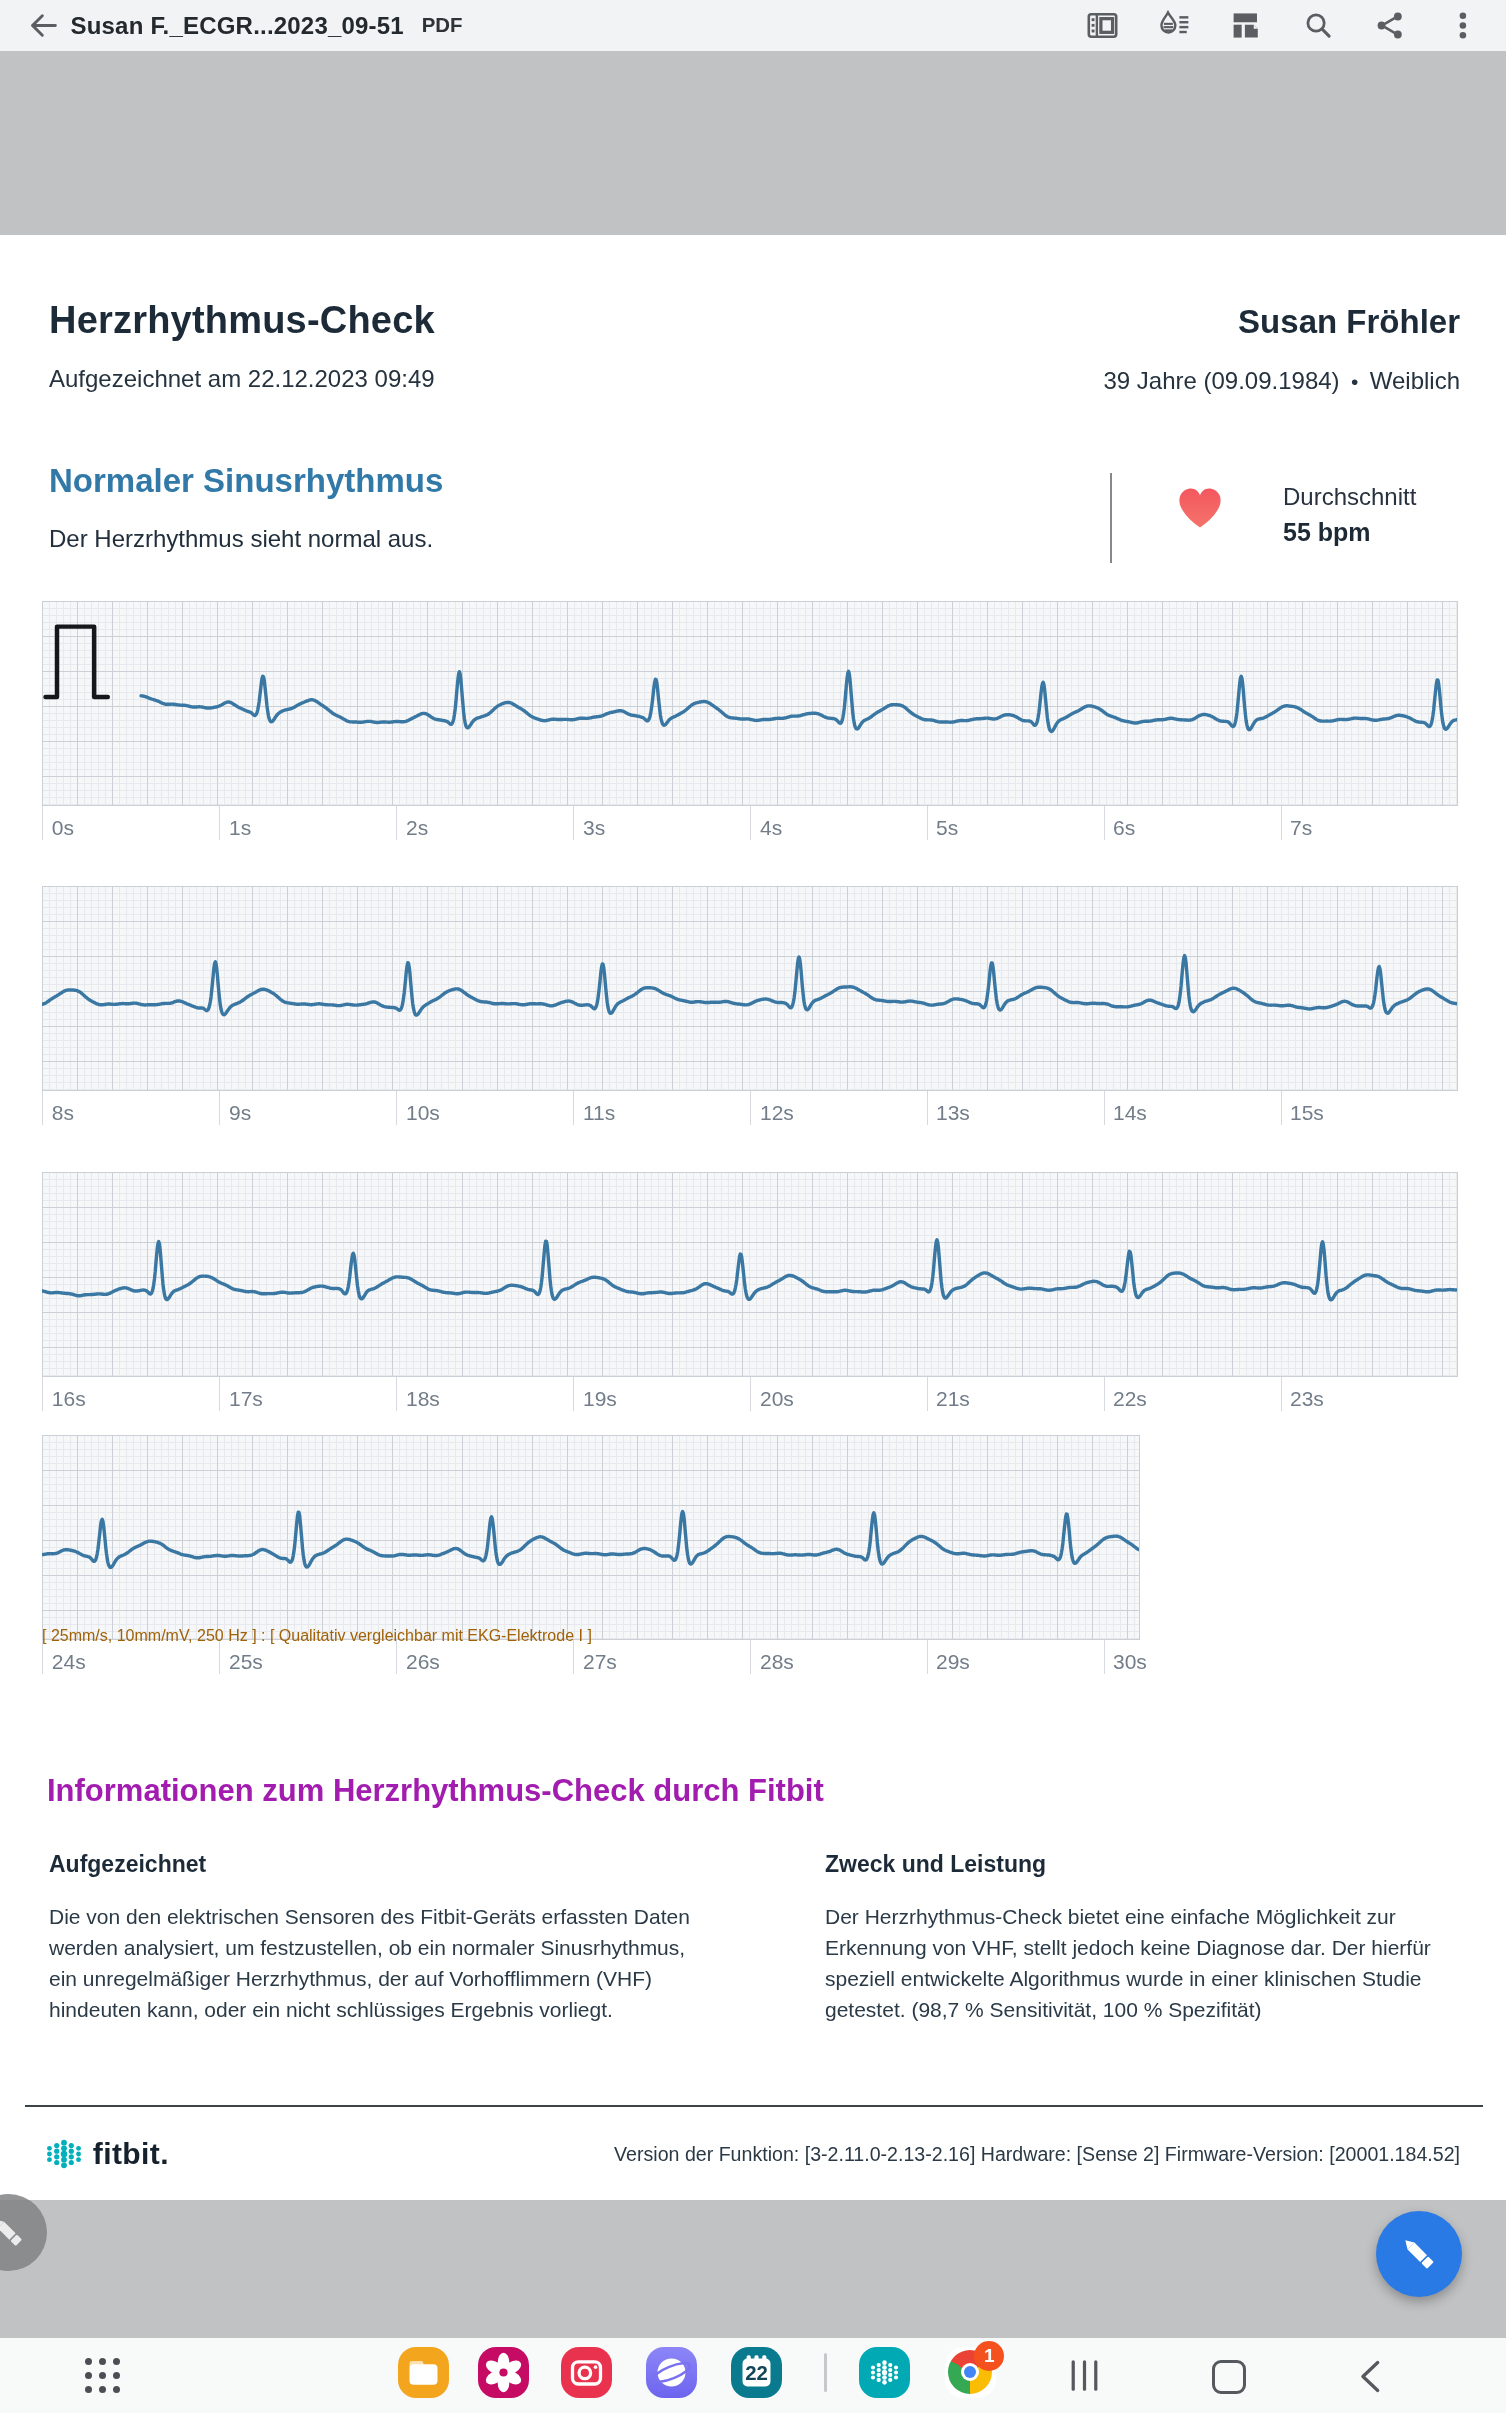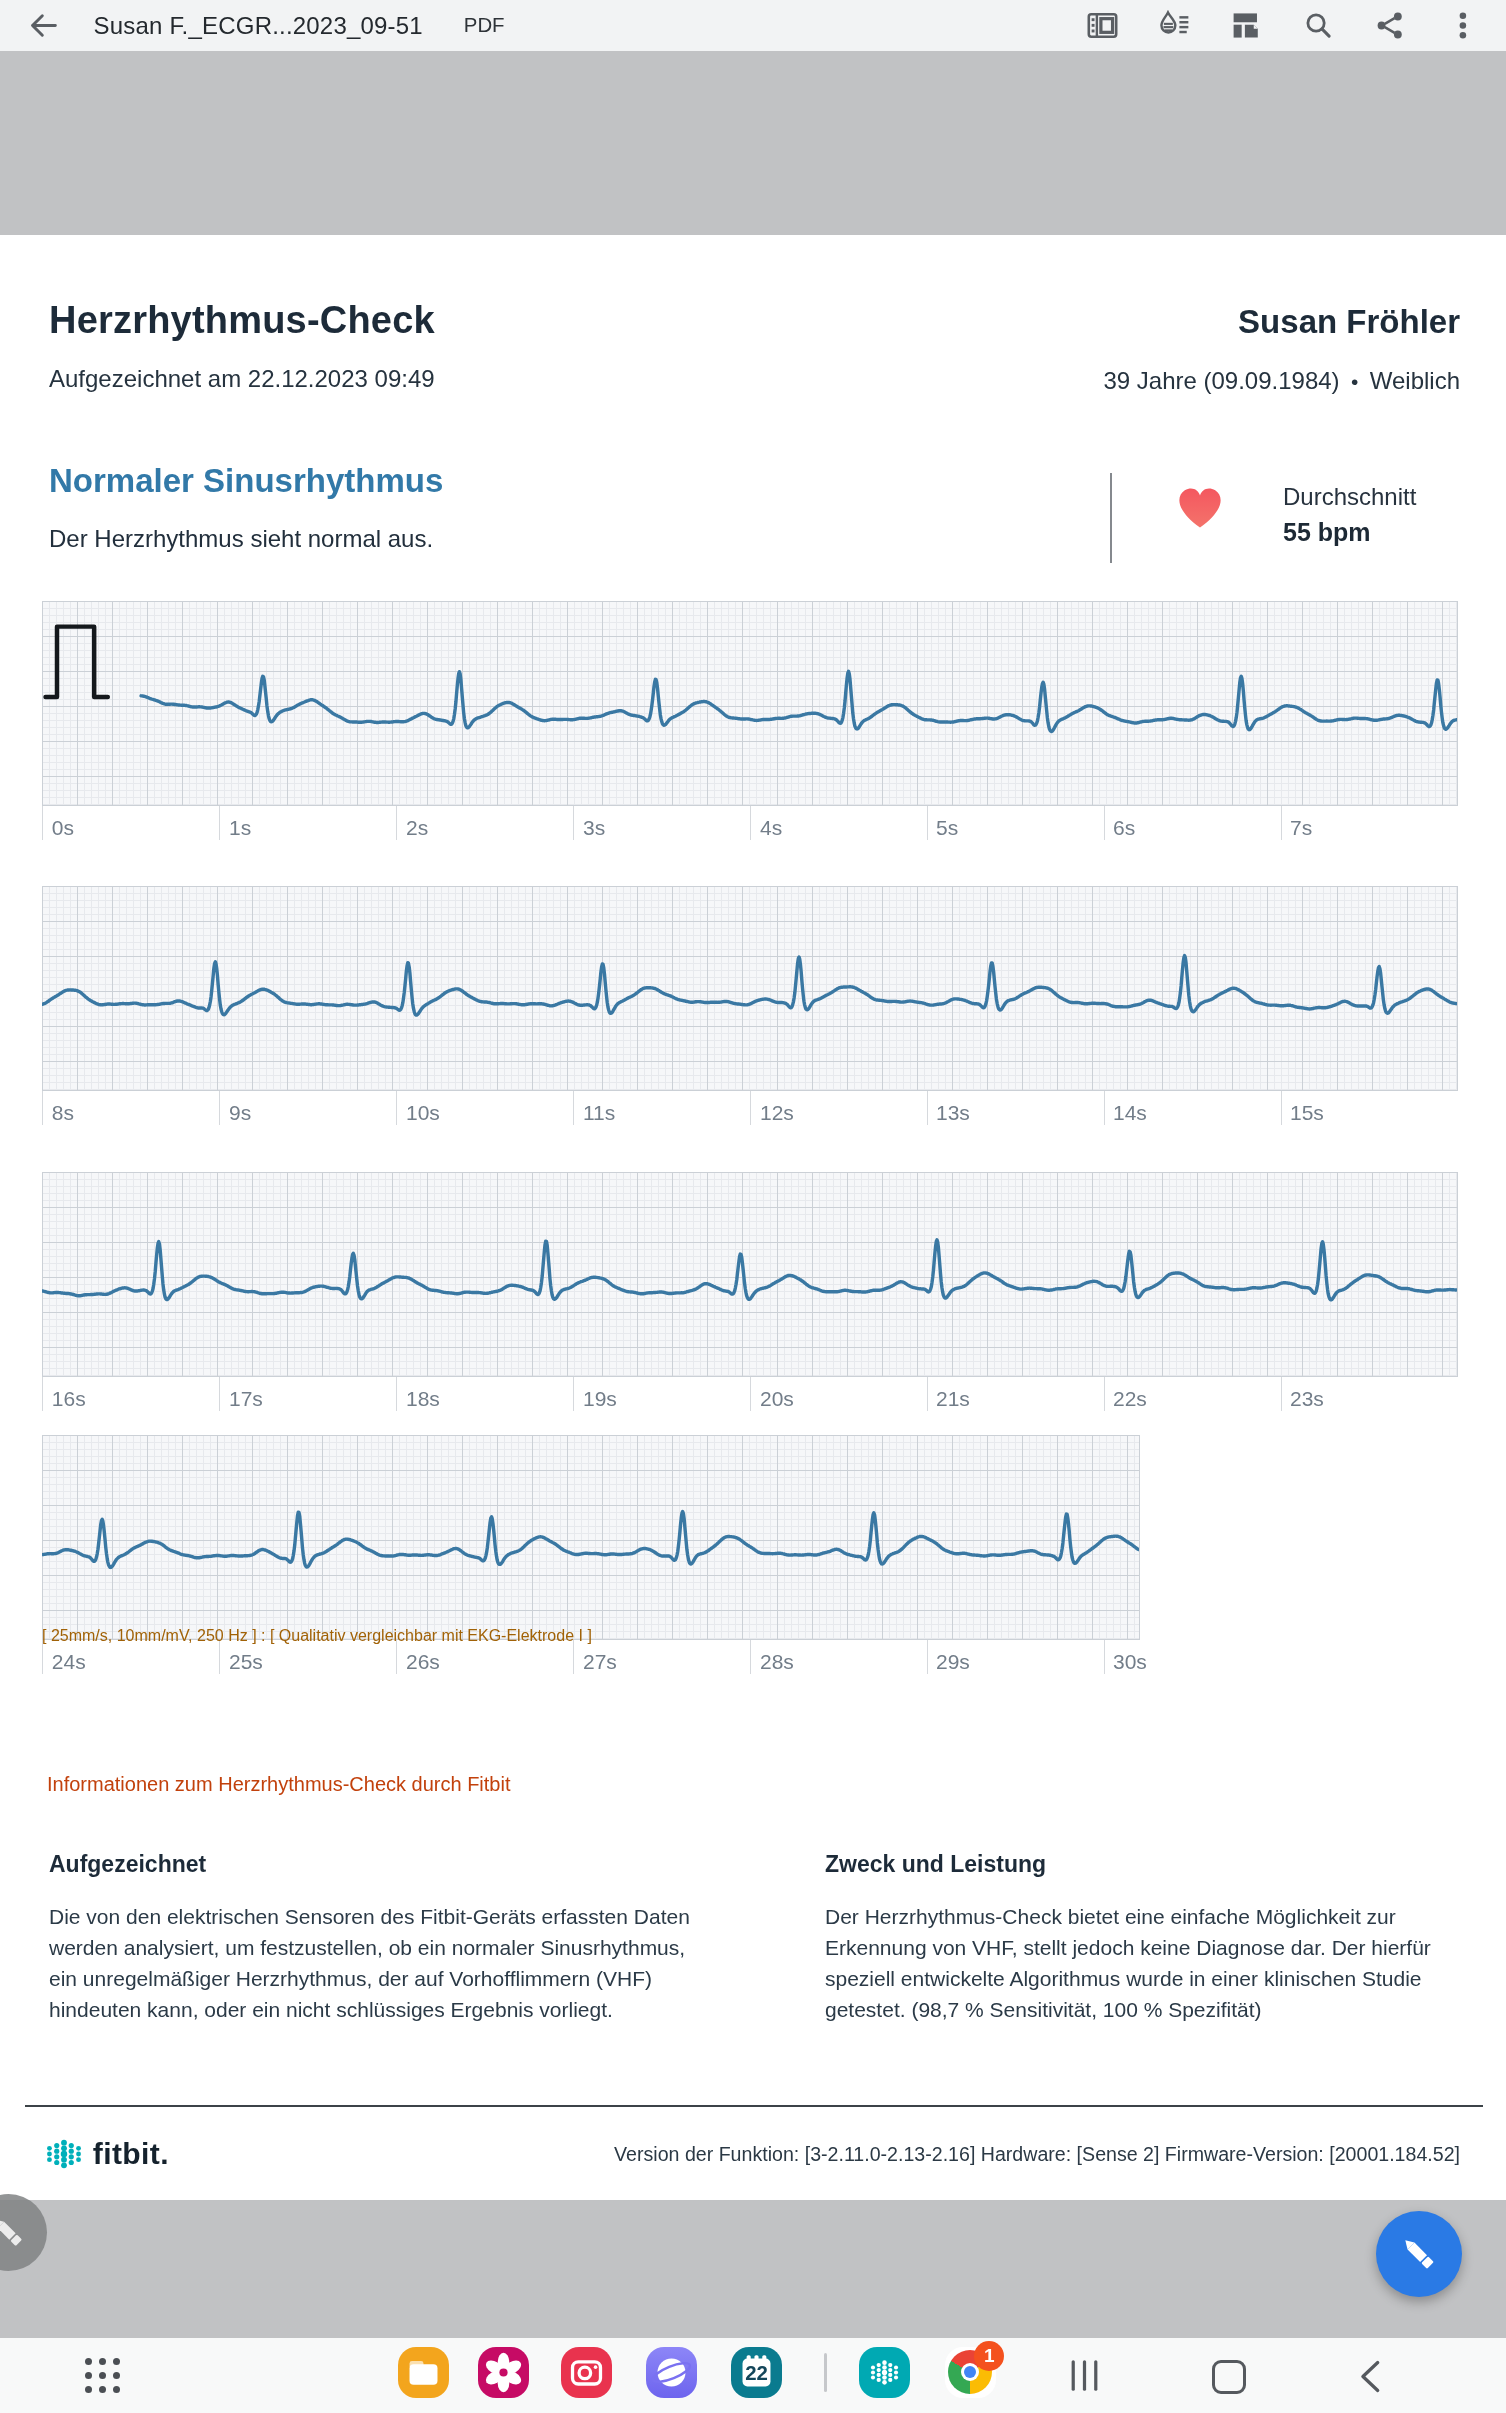--- a/index.html
+++ b/index.html
@@ -1,20 +1,20 @@
 <!DOCTYPE html>
 <html style="font-size:13px"><head>
 <meta charset="utf-8">
 <style>
   html,body{margin:0;padding:0;background:#c1c2c4;font-family:"Liberation Sans",sans-serif;}
   #screen{position:relative;width:1507px;height:2413px;overflow:hidden;background:#c1c2c4;}
 
   
   .appbar{position:absolute;top:0;left:0;width:1507px;height:51px;background:#f2f3f4;display:flex;align-items:center;}
-  .appbar .left{display:flex;align-items:center;gap:36px;padding-left:24.5px;flex:1;min-width:0;}
+  .appbar .left{display:flex;align-items:center;gap:13px;padding-left:24.5px;flex:1;min-width:0;font-weight:bold;}
   .appbar .title{font-size:24px;color:#24292e;letter-spacing:0.2px;white-space:nowrap;}
   .appbar .badge{font-size:20.4px;color:#2e3338;margin-left:4.9px;}
   .appbar .right{display:flex;align-items:center;gap:39px;padding-right:28px;}
   .tbicon{width:33px;height:33px;display:flex;align-items:center;justify-content:center;}
   .tbicon svg{display:block;}
 
   
   .canvas-top{position:absolute;top:51px;left:0;width:1507px;height:184px;background:#c1c2c4;}
   .page{position:absolute;top:235px;left:0;width:1507px;height:1965px;background:#ffffff;}
   .canvas-bottom{position:absolute;top:2200px;left:0;width:1507px;height:139px;background:#c1c2c4;}
@@ -44,21 +44,21 @@
       repeating-linear-gradient(to right,#e7e9ed 0 0.8px,transparent 0.8px 7px),
       repeating-linear-gradient(to bottom,#e7e9ed 0 0.8px,transparent 0.8px 7px);
     border-right:0.8px solid #cbd0d6;border-bottom:0.8px solid #cbd0d6;}
   .grid svg{position:absolute;top:0;left:0;}
   .ticks{position:relative;height:42px;}
   .tick{position:absolute;top:0;width:0.8px;height:34px;background:#d6d9dd;}
   .ticklabel{position:absolute;top:9.8px;font-size:21px;color:#727d89;}
 
   .technote{position:absolute;top:1392px;left:42px;font-size:16px;color:#a16207;}
 
-  .info-h{position:absolute;top:1538px;left:47px;font-size:20px;font-weight:normal;color:#c2410c;}
+  .info-h{position:absolute;top:1538px;left:47px;font-size:31px;font-weight:bold;color:#a21caf;}
   .cols{position:absolute;top:1616px;left:49px;width:1412px;display:flex;}
   .col{width:660px;}
   .col+.col{margin-left:116px;width:636px;}
   .col h3{margin:0 0 23px 0;font-size:23px;font-weight:bold;color:#1d2b39;}
   .col p{margin:0;font-size:21px;line-height:31px;color:#2b3a47;}
 
   .rule{position:absolute;top:1870px;left:24.5px;width:1458px;height:1.6px;background:#3c4348;}
   .footrow{position:absolute;top:1893px;left:45px;right:47px;height:52px;display:flex;align-items:center;justify-content:space-between;}
   .brandwrap{display:flex;align-items:center;gap:9.8px;}
   .brandtext{font-size:30px;font-weight:600;color:#15222d;letter-spacing:0.4px;}

